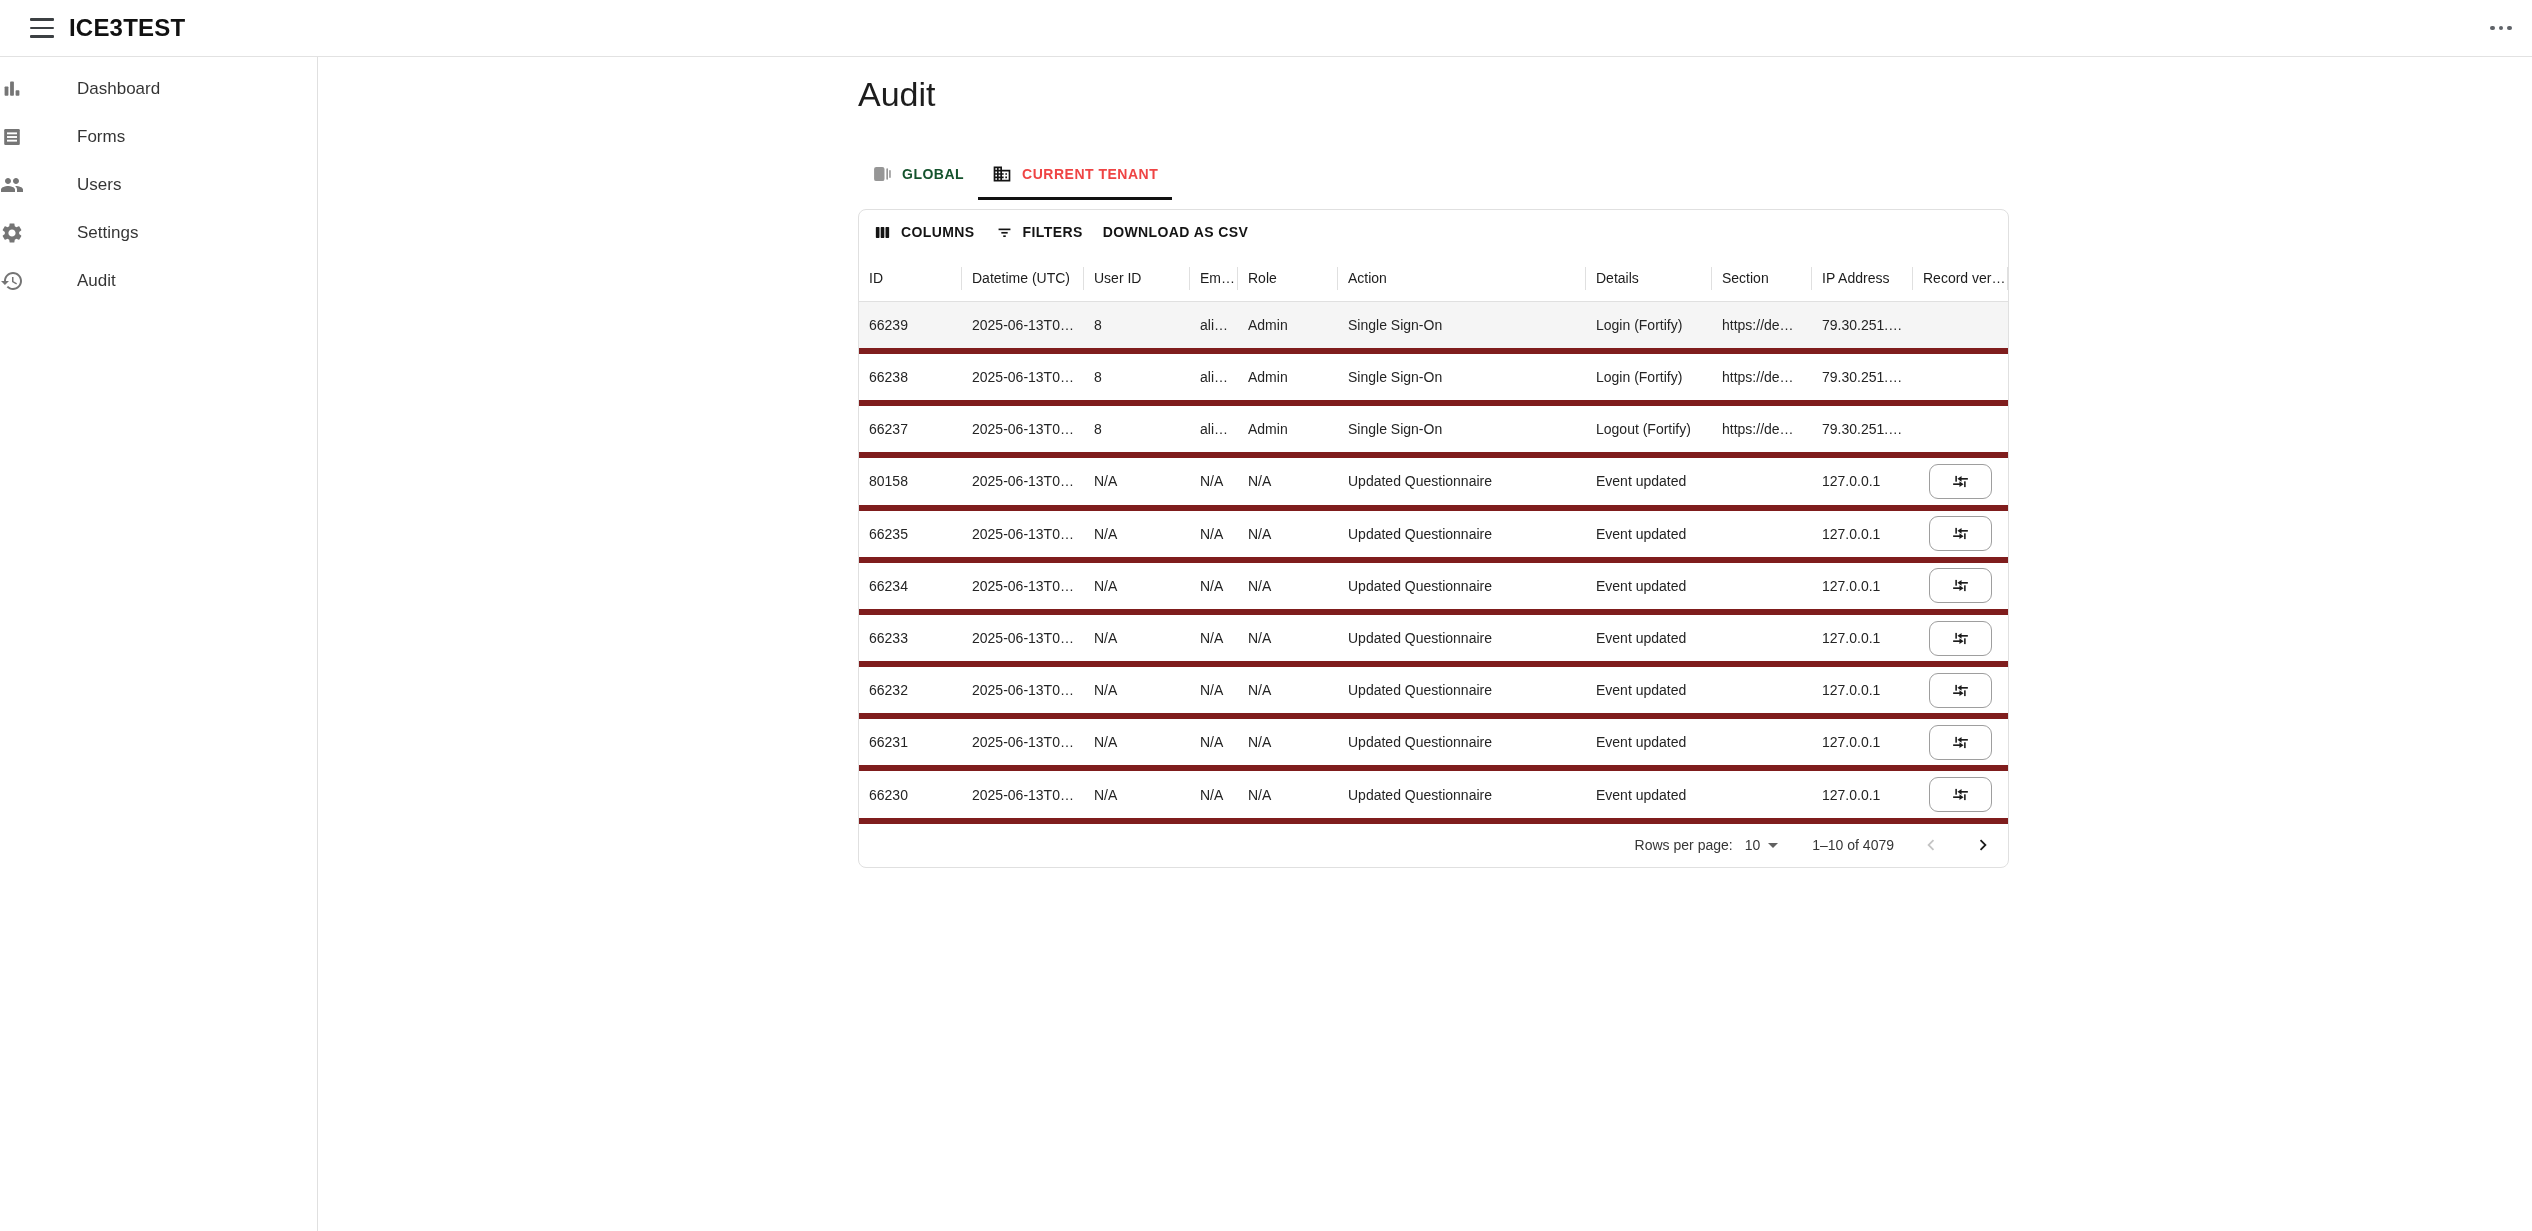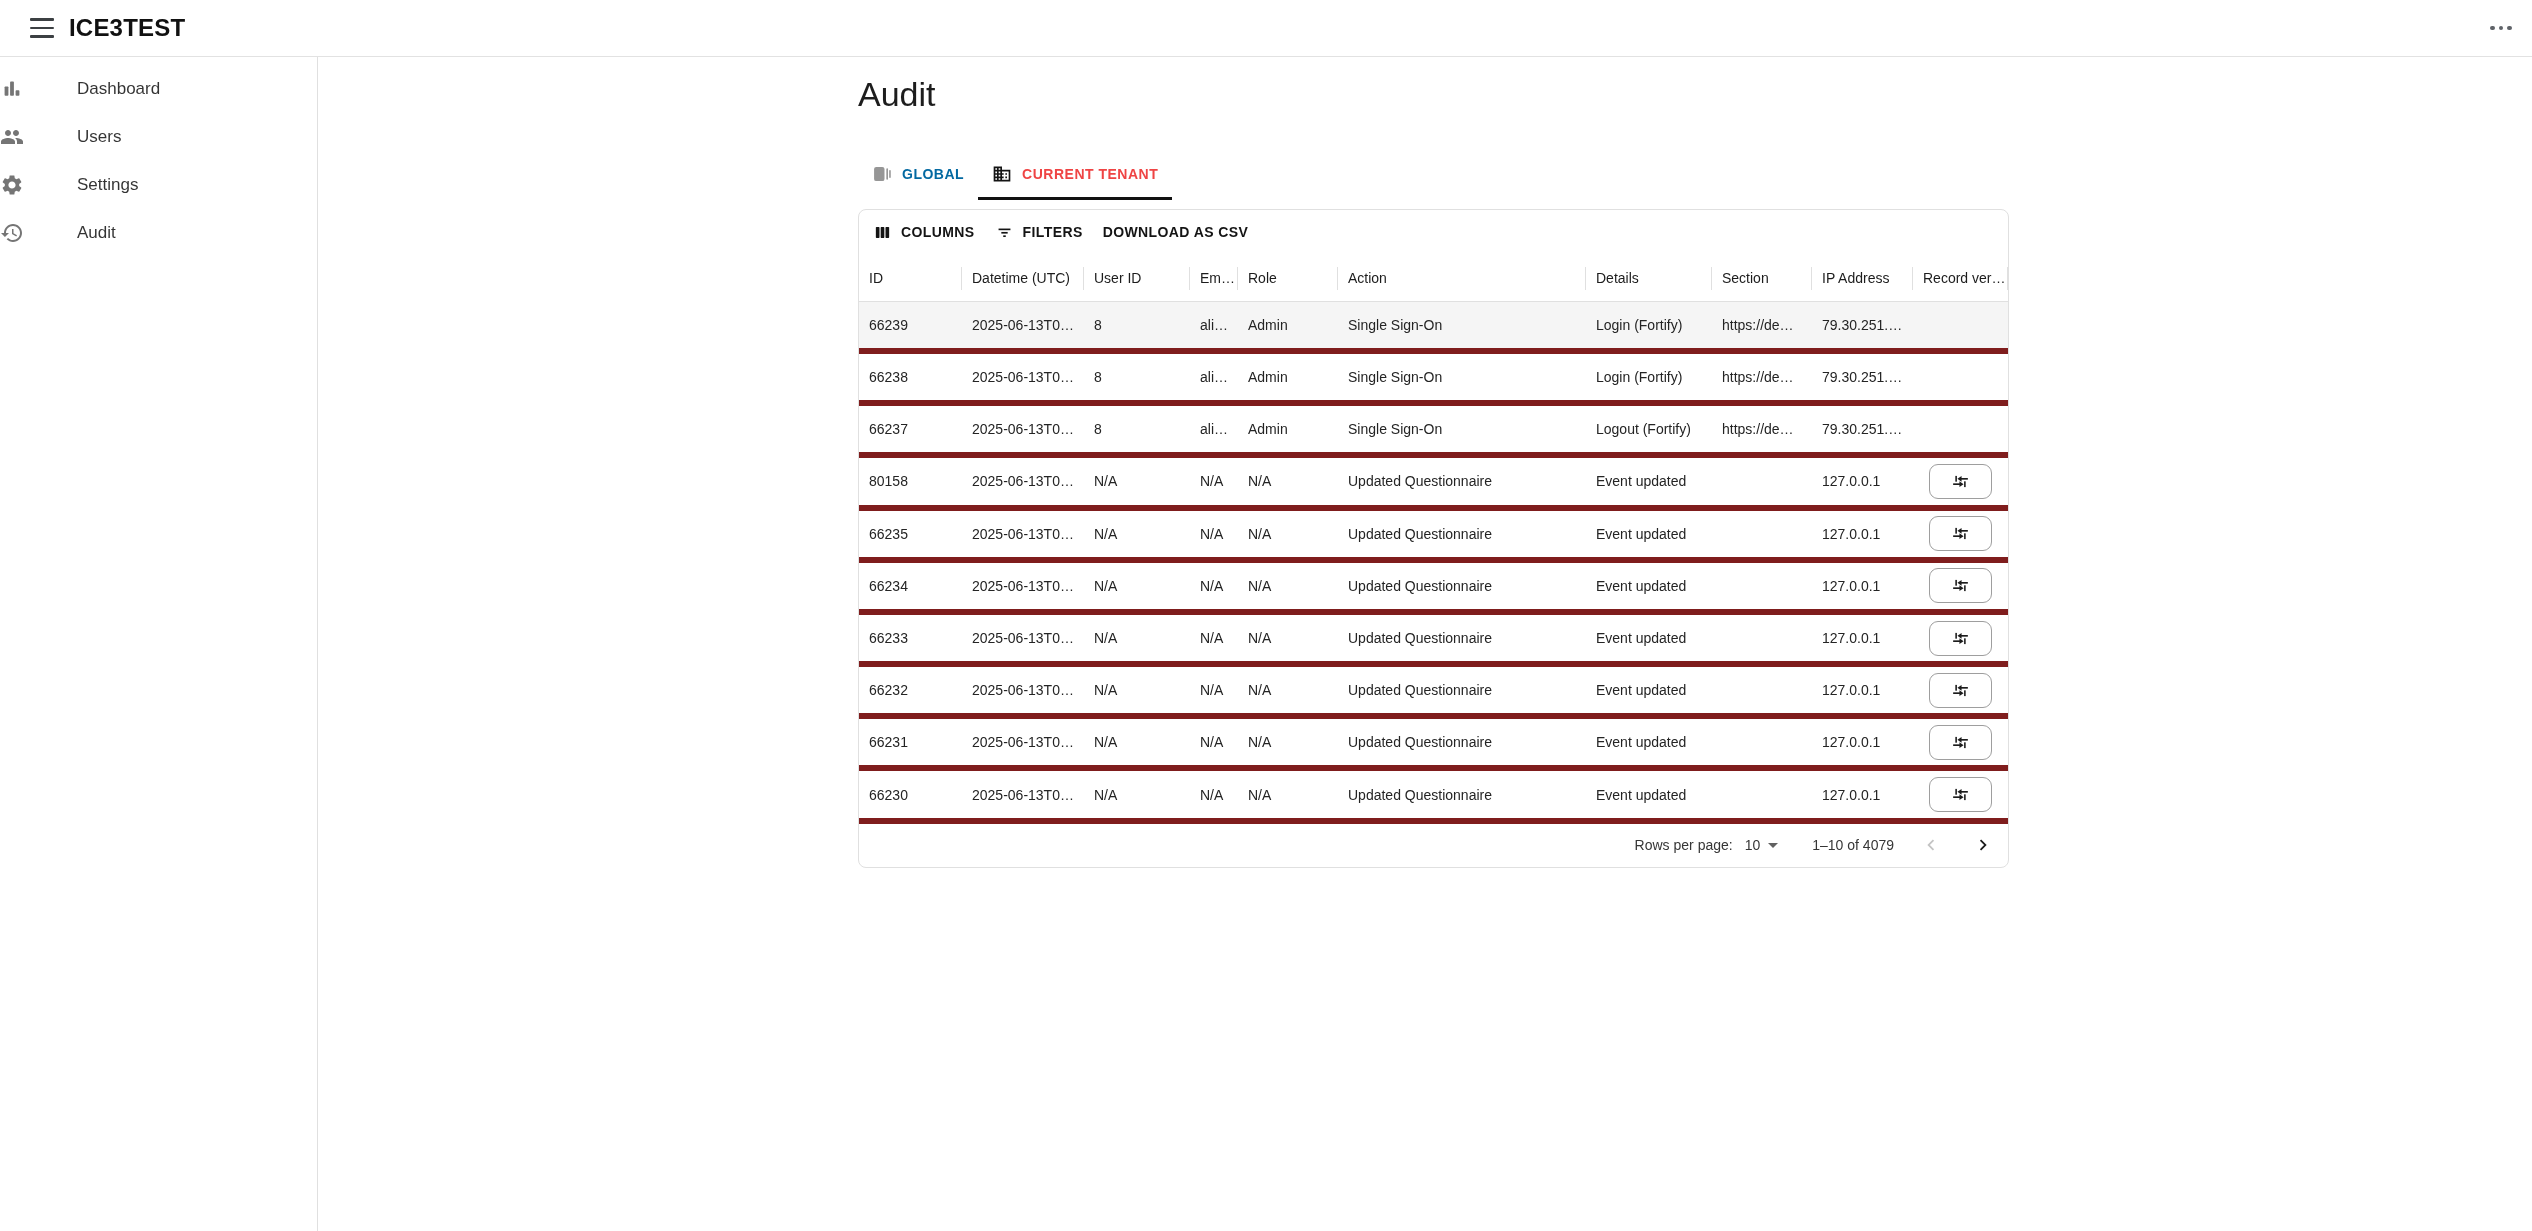--- a/index.html
+++ b/index.html
@@ -25,21 +25,21 @@
 
   
   .main { position:absolute; top:57px; left:319px; width:2213px; height:1174px; background:#fff; }
   .content { margin-left:539px; width:1151px; }
   .page-title { margin-top:17px; font-size:34px; font-weight:400; color:#1d1d1d; line-height:1.2; }
 
   
   .tabs { margin-top:33px; display:flex; height:52px; }
   .tab { position:relative; display:flex; align-items:center; gap:10px; padding:0 14px;
     font-size:14px; font-weight:700; letter-spacing:.5px; cursor:pointer; }
-  .tab.inactive { color:#0369a1; }
+  .tab.inactive { color:#14532d; }
   .tab.active { color:#ef4444; }
   .tab.active::after { content:""; position:absolute; left:0; right:0; bottom:0; height:3px; background:#121212; }
 
   
   .grid { margin-top:9px; width:1151px; border:1px solid #e0e0e0; border-radius:8px; background:#fff; overflow:hidden; }
   .grid-toolbar { height:45px; display:flex; align-items:center; padding:0 4px; }
   .tbar-btn { display:flex; align-items:center; gap:9px; padding:6px 10px; border:none; background:transparent;
     font-family:inherit; font-size:14px; font-weight:700; letter-spacing:.4px; color:#141414; cursor:pointer; }
 
   .grid-header { display:flex; height:47px; border-bottom:1px solid #e0e0e0; }
@@ -85,20 +85,31 @@
 <aside class="sidebar">
   <div class="nav-item">
     <span class="nav-icon">
       <svg viewBox="0 0 24 24" width="24" height="24" fill="#757575">
           <rect x="4.6" y="9.4" width="3.8" height="9.4" rx="0.8"></rect>
           <rect x="10.1" y="4.6" width="3.8" height="14.2" rx="0.8"></rect>
           <rect x="15.6" y="13.2" width="3.8" height="5.6" rx="0.8"></rect>
         </svg>
     </span>
     <span class="nav-label">Dashboard</span>
+  </div>
+  <div class="nav-item">
+    <span class="nav-icon">
+      <svg viewBox="0 0 24 24" width="24" height="24" fill="#757575">
+          <rect x="4.2" y="4" width="15.6" height="16" rx="1.2"></rect>
+          <rect x="7" y="7.4" width="10" height="1.9" fill="#fff"></rect>
+          <rect x="7" y="11.05" width="10" height="1.9" fill="#fff"></rect>
+          <rect x="7" y="14.7" width="10" height="1.9" fill="#fff"></rect>
+        </svg>
+    </span>
+    <span class="nav-label">Forms</span>
   </div>
   <div class="nav-item">
     <span class="nav-icon">
       <svg viewBox="0 0 24 24" width="24" height="24" fill="#757575">
           <path d="M16 11c1.66 0 2.99-1.34 2.99-3S17.66 5 16 5s-3 1.34-3 3 1.34 3 3 3zm-8 0c1.66 0 2.99-1.34 2.99-3S9.66 5 8 5 5 6.34 5 8s1.34 3 3 3zm0 2c-2.33 0-7 1.17-7 3.5V19h14v-2.5c0-2.33-4.67-3.5-7-3.5zm8 0c-.29 0-.62.02-.97.05 1.16.84 1.97 1.97 1.97 3.45V19h6v-2.5c0-2.33-4.67-3.5-7-3.5z"></path>
         </svg>
     </span>
     <span class="nav-label">Users</span>
   </div>
   <div class="nav-item">

